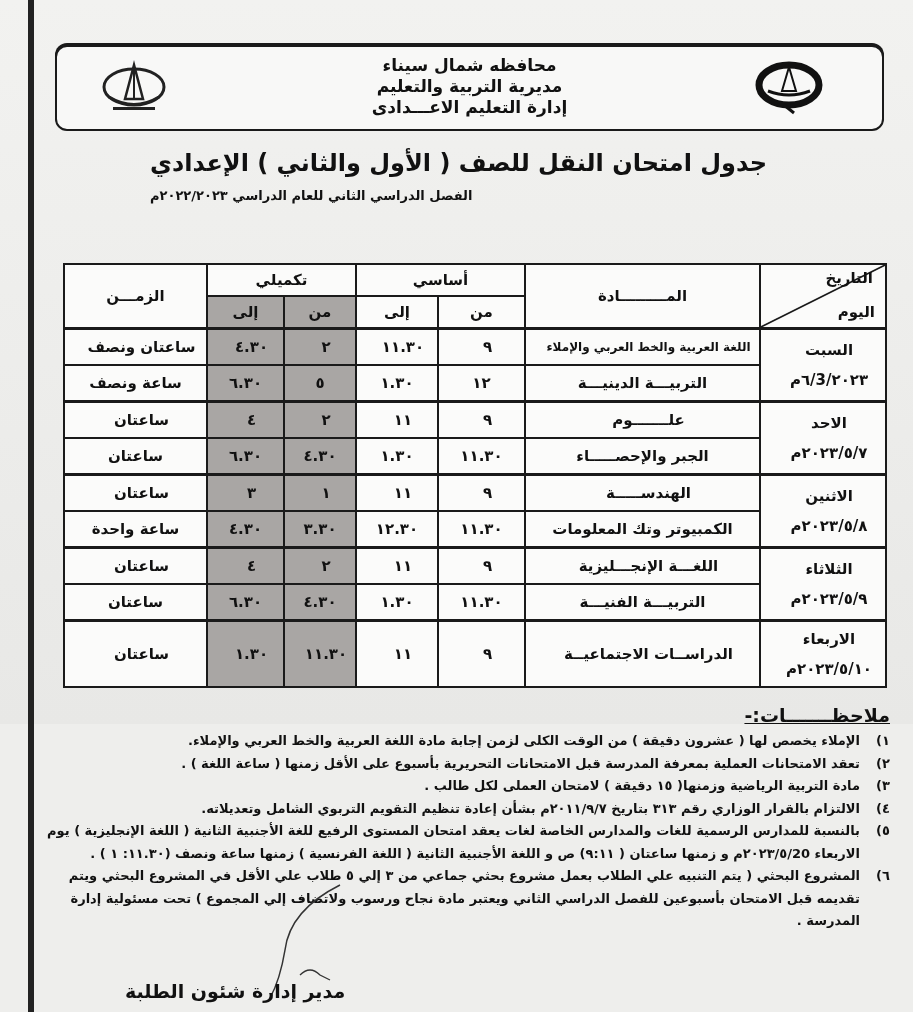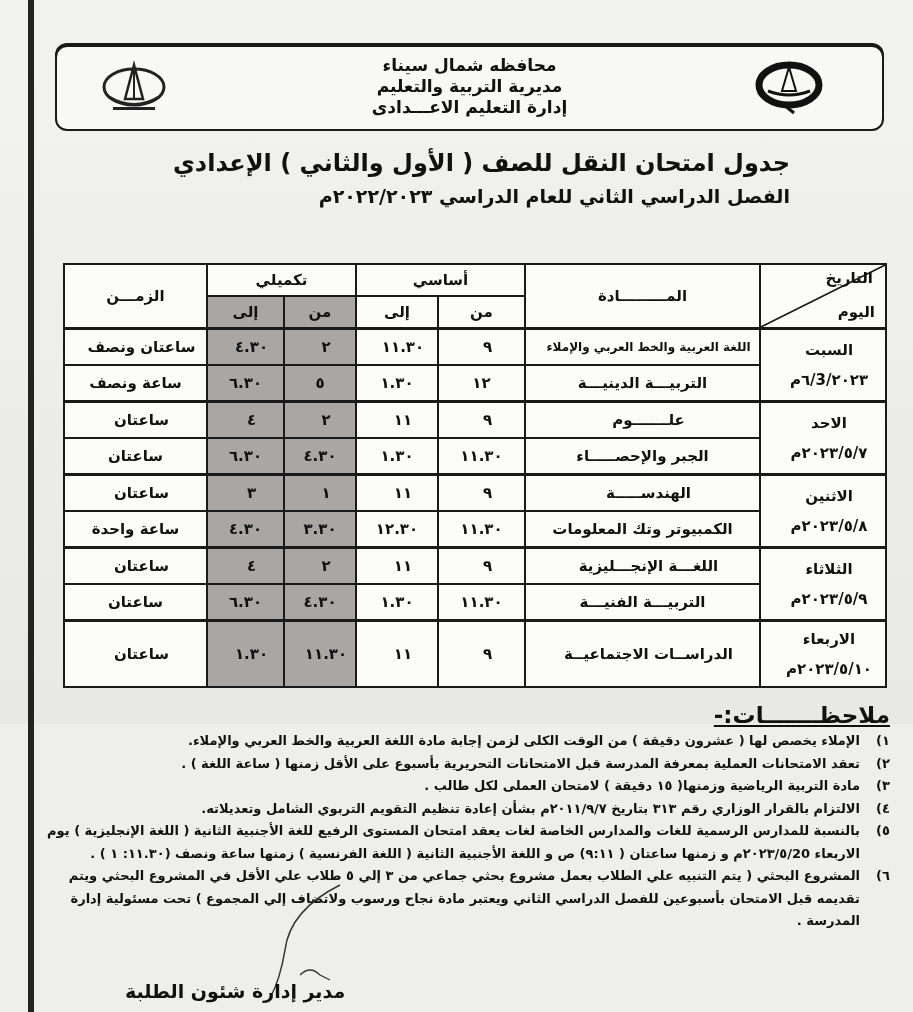--- a/index.html
+++ b/index.html
@@ -27,26 +27,26 @@
       position: absolute; left: 0; right: 0; top: 8px; text-align: center;
       font-weight: bold; font-size: 17px; line-height: 21px;
     }
     .logo {
       position: absolute; top: 10px; width: 70px; height: 60px;
     }
     .logo.left { left: 42px; }
     .logo.right { right: 58px; }
 
     .titles {
-      position: absolute; left: 150px; top: 145px; width: 640px; text-align: right;
+      position: absolute; left: 150px; top: 145px; width: 640px; text-align: left;
       font-weight: bold;
     }
     .titles .t1 { font-size: 24px; line-height: 36px; }
     .titles .t2 { font-size: 22px; line-height: 34px; }
-    .titles .t3 { font-size: 19px; line-height: 30px; }
+    .titles .t3 { font-size: 13px; line-height: 30px; }
 
     table.schedule {
       position: absolute; left: 63px; top: 263px; width: 822px;
       border-collapse: collapse; table-layout: fixed;
       background: #fbfbfa;
     }
     table.schedule td, table.schedule th {
       border: 2px solid #1a1a1a; text-align: center; padding: 0;
       font-weight: bold; font-size: 15px;
     }
@@ -60,21 +60,21 @@
     .subject-small { font-size: 12px !important; }
     tr.r td { height: 34px; }
     tr.r-tall td { height: 64px; }
     tr.grp-start td { border-top-width: 3px; padding-left: 12px; }
 
     .notes {
       position: absolute; left: 40px; top: 700px; width: 850px;
       font-weight: bold; font-size: 13px; line-height: 22.5px;
     }
     .notes .notes-title {
-      font-size: 23px; text-decoration: underline; margin-right: 0; line-height: 30px;
+      font-size: 19px; text-decoration: underline; margin-right: 0; line-height: 30px;
     }
     .note { display: flex; }
     .note .num { width: 30px; flex: none; }
     .note .txt { flex: 1; }
     .signature {
       position: absolute; left: 125px; top: 980px; font-size: 19px; font-weight: bold;
     }
     .sig-scribble { position: absolute; left: 230px; top: 880px; width: 120px; height: 120px; }
   </style>
 </head>

